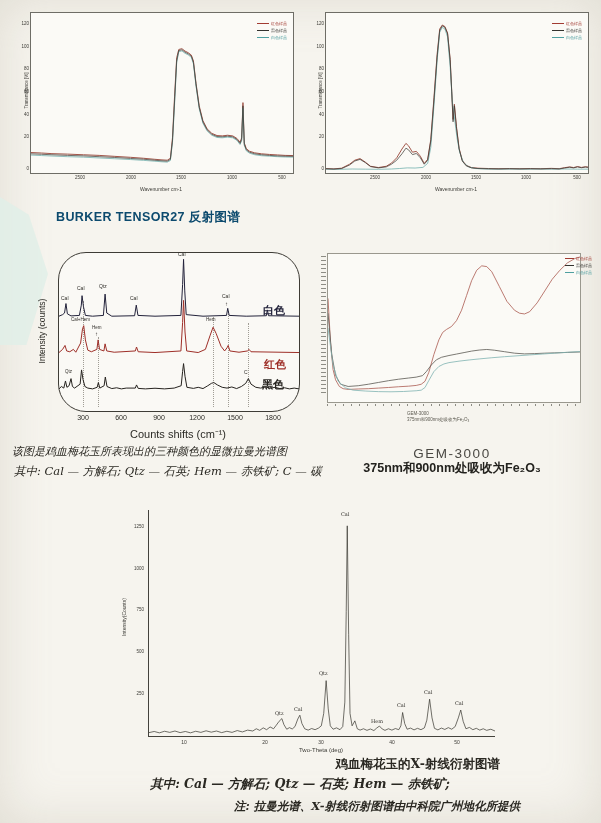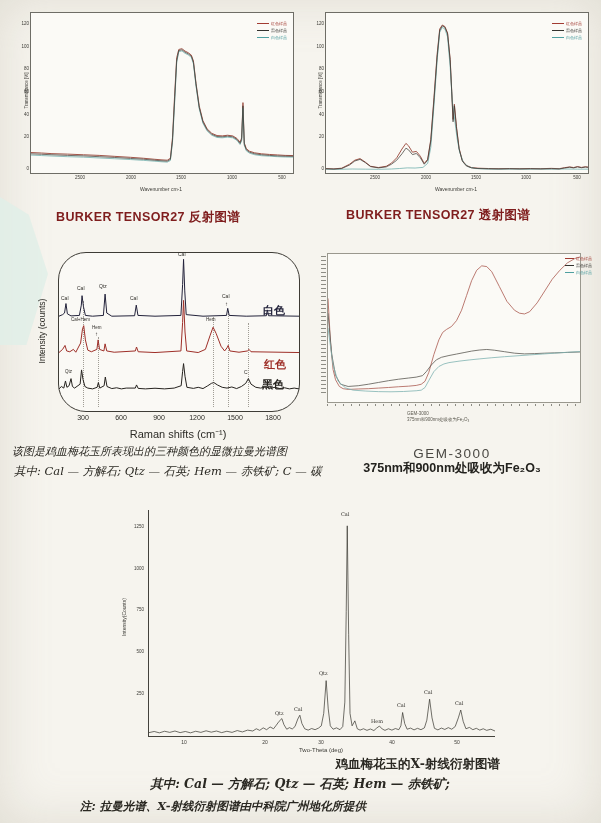--- a/index.html
+++ b/index.html
@@ -19,21 +19,21 @@
   .lgrow{display:flex;align-items:center;gap:2px;height:5px;}
   .lgdash{width:12px;height:1px;}
   .lgtxt{font-size:4px;letter-spacing:0;white-space:nowrap;}
   .c-red{color:#a23b32;} .bg-red{background:#a23b32;}
   .c-blk{color:#33322e;} .bg-blk{background:#33322e;}
   .c-cyn{color:#4e9fa0;} .bg-cyn{background:#4e9fa0;}
   .pklabel{position:absolute;font-size:5px;color:#2f2d28;white-space:nowrap;}
   .arrow{position:absolute;font-size:6px;color:#2f2d28;line-height:6px;}
   .guide{position:absolute;width:0;border-left:1px dotted #8a877e;opacity:.8;}
   .tracename{position:absolute;font-size:11px;font-weight:bold;font-family:"DejaVu Serif",serif;}
-  .cap-instr{position:absolute;font-weight:bold;font-size:12.5px;letter-spacing:.4px;color:#7f1d1d;
+  .cap-instr{position:absolute;font-weight:bold;font-size:12.5px;letter-spacing:.4px;color:#0c4a6e;
     font-family:"Liberation Sans",sans-serif;white-space:nowrap;}
   .cap-serif{position:absolute;color:#2a2822;font-family:"DejaVu Serif",serif;white-space:nowrap;}
   .gem-grid{background-image:radial-gradient(#c6d0c6 .5px,transparent .6px);background-size:4px 4px;}
   .smudge-y{position:absolute;background:repeating-linear-gradient(180deg,#8d8c84 0 1px,transparent 1px 4px);}
   .smudge-x{position:absolute;background:repeating-linear-gradient(90deg,#8d8c84 0 1px,transparent 1px 8px);}
   .tinytext{position:absolute;color:#5a584f;font-size:4.5px;line-height:6px;white-space:nowrap;}
   .xrd-axis{position:absolute;border-left:1px solid #44423c;border-bottom:1px solid #44423c;}
 </style>
 </head>
 <body>
@@ -111,21 +111,20 @@
     <span class="tick x" style="left:52px;top:169px;">2500</span>
     <span class="tick x" style="left:103px;top:169px;">2000</span>
     <span class="tick x" style="left:153px;top:169px;">1500</span>
     <span class="tick x" style="left:203px;top:169px;">1000</span>
     <span class="tick x" style="left:254px;top:169px;">500</span>
     <div class="axlabel" style="left:101px;top:180px;width:80px;">Wavenumber cm-1</div>
     <div class="axlabel ylabel-rot" style="left:-35px;top:82px;width:80px;font-size:4.5px;">Transmittance [%]</div>
   </div>
 
   <div class="cap-instr" style="left:56px;top:209px;">BURKER TENSOR27  反射图谱</div>
-  <div class="cap-instr" style="left:346px;top:207px;">BURKER TENSOR27  透射图谱</div>
 
   <div class="chart" style="left:28px;top:246px;width:278px;height:204px;">
     <div class="plotbox" style="left:30px;top:6px;width:240px;height:158px;border-color:#3e3c36;background:#faf9f5;border-radius:28px;">
       <div class="guide" style="left:24px;top:48px;height:106px;"></div>
       <div class="guide" style="left:39px;top:84px;height:70px;"></div>
       <div class="guide" style="left:154px;top:64px;height:90px;"></div>
       <div class="guide" style="left:169px;top:58px;height:96px;"></div>
       <div class="guide" style="left:189px;top:70px;height:84px;"></div>
       <svg class="canvas" viewBox="0 0 100 100" preserveAspectRatio="none">
         <polyline fill="none" stroke-width="1" vector-effect="non-scaling-stroke" points="0,40 1.5,39 2.3,38 2.9,32 3.5,38.5 5,39.8 8.5,39.5 9.3,33 9.6,27 10.2,34 11,39.5 14,40 18.5,39.5 19.2,26 19.9,38 22,40 31.5,39.7 32.2,33 32.9,39.5 40,40 50.8,39.5 51.5,20 51.9,4 52.4,24 53,39 60,40 69.8,39.5 70.3,35 70.9,39.5 78,40 86.4,39.7 86.8,36 87.3,39.7 100,40" stroke="#23233b"></polyline>
@@ -152,21 +151,21 @@
       <span class="tracename" style="left:204px;top:50px;color:#23233b;">白色</span>
       <span class="tracename" style="left:205px;top:104px;color:#9e2f28;">红色</span>
       <span class="tracename" style="left:203px;top:124px;color:#26231f;">黑色</span>
     </div>
     <span class="tick x" style="left:47px;top:168px;font-size:7px;color:#2c2b26;">300</span>
     <span class="tick x" style="left:85px;top:168px;font-size:7px;color:#2c2b26;">600</span>
     <span class="tick x" style="left:123px;top:168px;font-size:7px;color:#2c2b26;">900</span>
     <span class="tick x" style="left:161px;top:168px;font-size:7px;color:#2c2b26;">1200</span>
     <span class="tick x" style="left:199px;top:168px;font-size:7px;color:#2c2b26;">1500</span>
     <span class="tick x" style="left:237px;top:168px;font-size:7px;color:#2c2b26;">1800</span>
-    <div class="axlabel" style="left:70px;top:180px;width:160px;font-size:11px;color:#2c2b26;">Raman shifts (cm⁻¹)</div>
+    <div class="axlabel" style="left:70px;top:180px;width:160px;font-size:11px;color:#2c2b26;">Counts shifts (cm⁻¹)</div>
     <div class="axlabel ylabel-rot" style="left:-46px;top:80px;width:120px;font-size:8.5px;color:#2c2b26;">Intensity (counts)</div>
   </div>
 
   <div class="chart" style="left:313px;top:248px;width:284px;height:168px;">
     <div class="plotbox gem-grid" style="left:14px;top:5px;width:252px;height:148px;border-color:#9a988e;background-color:#fbfaf6;">
       <svg class="canvas" viewBox="0 0 100 100" preserveAspectRatio="none">
         <polyline fill="none" stroke-width="0.8" vector-effect="non-scaling-stroke" points="0,30 1,60 2,78 3,85 4.5,89.5 6,91 8,91.5 12,91.2 16,91 20,90.6 24,90.2 28,89.7 32,89.3 35,88.8 37,88 38.5,86 40,80 42,68 44,58 45.5,53 47,51 49,49 51,45 53,38 55,28 57,18 59,11 61,8 63,8.5 65,12 68,22 71,32 74,38 76,40 78,40.5 80,39 83,33 86,25 89,17 92,11 95,6 98,3 100,2" stroke="#ab5a50"></polyline>
         <polyline fill="none" stroke-width="0.8" vector-effect="non-scaling-stroke" points="0,40 1.5,68 3,82 5,88 8,89.5 12,89 16,88 20,86.8 24,85.6 28,84.6 32,83.8 35,83.2 37.5,82.2 39,79.5 41,75 43,71.5 45,69.8 48,68.6 51,67.6 54,66.6 57,65.6 60,64.9 63,64.5 66,65 70,66 74,67 78,67.5 82,67.3 86,67 90,66.8 95,66.5 100,66.2" stroke="#5a5852"></polyline>
         <polyline fill="none" stroke-width="0.8" vector-effect="non-scaling-stroke" points="0,50 2,75 4,86 7,90.5 10,92 15,92.6 20,93 25,93.1 30,92.9 35,92.4 37,92 38.5,90.2 40,85.5 42,79.5 44,76 46,74.3 48,73.4 52,72.4 56,71.6 60,70.9 65,70.1 70,69.4 75,68.8 80,68.2 85,67.6 90,67 95,66.4 100,65.9" stroke="#7fb3b1"></polyline>
       </svg>
@@ -220,14 +219,14 @@
     <span class="tick x" style="left:145px;top:237px;font-size:5px;">20</span>
     <span class="tick x" style="left:201px;top:237px;font-size:5px;">30</span>
     <span class="tick x" style="left:272px;top:237px;font-size:5px;">40</span>
     <span class="tick x" style="left:337px;top:237px;font-size:5px;">50</span>
     <div class="axlabel" style="left:139px;top:245px;width:140px;font-size:6px;">Two-Theta (deg)</div>
     <div class="axlabel ylabel-rot" style="left:-28px;top:112px;width:80px;font-size:5px;">Intensity(Counts)</div>
   </div>
 
   <div class="cap-serif" style="left:100px;top:756px;width:400px;text-align:right;font-size:12.5px;font-weight:bold;">鸡血梅花玉的X-射线衍射图谱</div>
   <div class="cap-serif" style="left:80px;top:776px;width:440px;text-align:center;font-size:12.5px;font-weight:bold;font-style:italic;">其中: Cal — 方解石; Qtz — 石英; Hem — 赤铁矿;</div>
-  <div class="cap-serif" style="left:80px;top:799px;width:440px;text-align:left;font-size:11.5px;font-weight:bold;font-style:italic;">注: 拉曼光谱、X-射线衍射图谱由中科院广州地化所提供</div>
+  <div class="cap-serif" style="left:80px;top:799px;width:440px;text-align:right;font-size:11.5px;font-weight:bold;font-style:italic;">注: 拉曼光谱、X-射线衍射图谱由中科院广州地化所提供</div>
 </div>
 
 </body></html>

